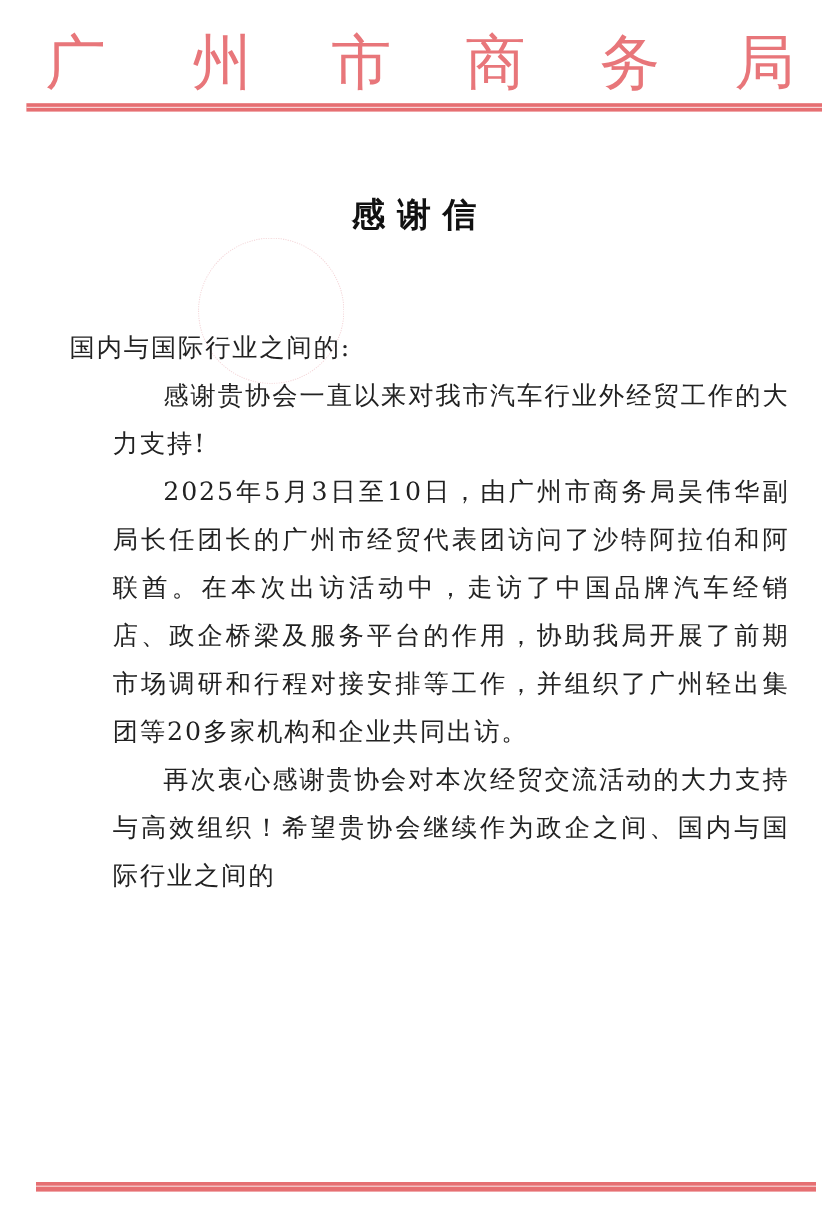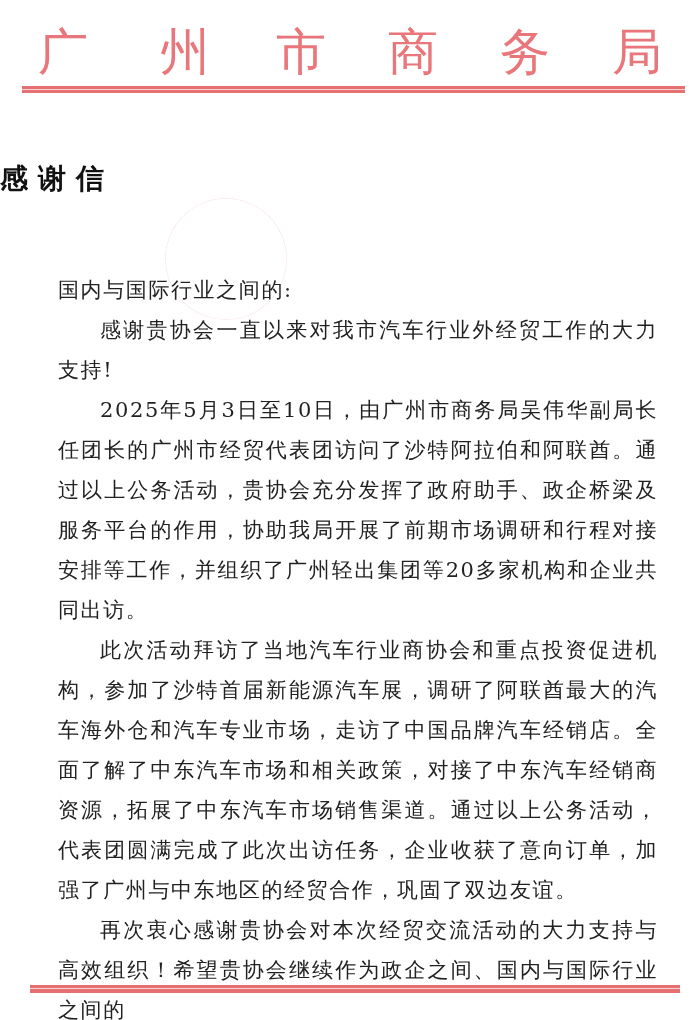--- a/index.html
+++ b/index.html
@@ -49,20 +49,21 @@
     }
     .rule.top { top: 86px; }
     .rule.bottom { top: 985px; left: 30px; width: 650px; height: 8px; }
     .rule.bottom::after { top: 3px; }
 
     .title {
       position: absolute;
       left: 0;
       width: 700px;
       top: 160px;
+      text-align: center;
       font-family: "DejaVu Sans", "Liberation Sans", sans-serif;
       font-weight: bold;
       font-size: 28px;
       letter-spacing: 10px;
       color: #111;
     }
     .stamp {
       position: absolute;
       left: 165px;
       top: 198px;
@@ -82,20 +83,21 @@
       line-height: 40px;
       color: #222;
       letter-spacing: 1.6px;
     }
     .body-text p {
       margin: 0;
       text-align: justify;
     }
     .body-text p.indent {
       text-indent: 2em;
+      margin-left: 36px;
     }
   </style>
 </head>
 <body>
 
 <div class="letterhead">
   <span class="ch" style="left:38px">广</span>
   <span class="ch" style="left:160px">州</span>
   <span class="ch" style="left:276px">市</span>
   <span class="ch" style="left:388px">商</span>
@@ -105,18 +107,17 @@
 
 <div class="rule top"></div>
 
 <div class="title">感谢信</div>
 
 <div class="stamp"></div>
 
 <div class="body-text">
   <p>国内与国际行业之间的:</p>
   <p class="indent">感谢贵协会一直以来对我市汽车行业外经贸工作的大力支持!</p>
-  <p class="indent">2025年5月3日至10日，由广州市商务局吴伟华副局长任团长的广州市经贸代表团访问了沙特阿拉伯和阿联酋。通过以上公务活动，贵协会充分发挥了政府助手、政企桥梁及服务平台的作用，协助我局开展了前期市场调研和行程对接安排等工作，并组织了广州轻出集团等20多家机构和企业共同出访。</p>
-  <p class="indent">此次活动拜访了当地汽车行业商协会和重点投资促进机构，参加了沙特首届新能源汽车展，调研了阿联酋最大的汽车海外仓和汽车专业市场，走访了中国品牌汽车经销店。全面了解了中东汽车市场和相关政策，对接了中东汽车经销商资源，拓展了中东汽车市场销售渠道。通过以上公务活动，代表团圆满完成了此次出访任务，企业收获了意向订单，加强了广州与中东地区的经贸合作，巩固了双边友谊。</p>
+  <p class="indent">2025年5月3日至10日，由广州市商务局吴伟华副局长任团长的广州市经贸代表团访问了沙特阿拉伯和阿联酋。在本次出访活动中，走访了中国品牌汽车经销店、政企桥梁及服务平台的作用，协助我局开展了前期市场调研和行程对接安排等工作，并组织了广州轻出集团等20多家机构和企业共同出访。</p>
   <p class="indent">再次衷心感谢贵协会对本次经贸交流活动的大力支持与高效组织！希望贵协会继续作为政企之间、国内与国际行业之间的</p>
 </div>
 
 <div class="rule bottom"></div>
 
 </body></html>

